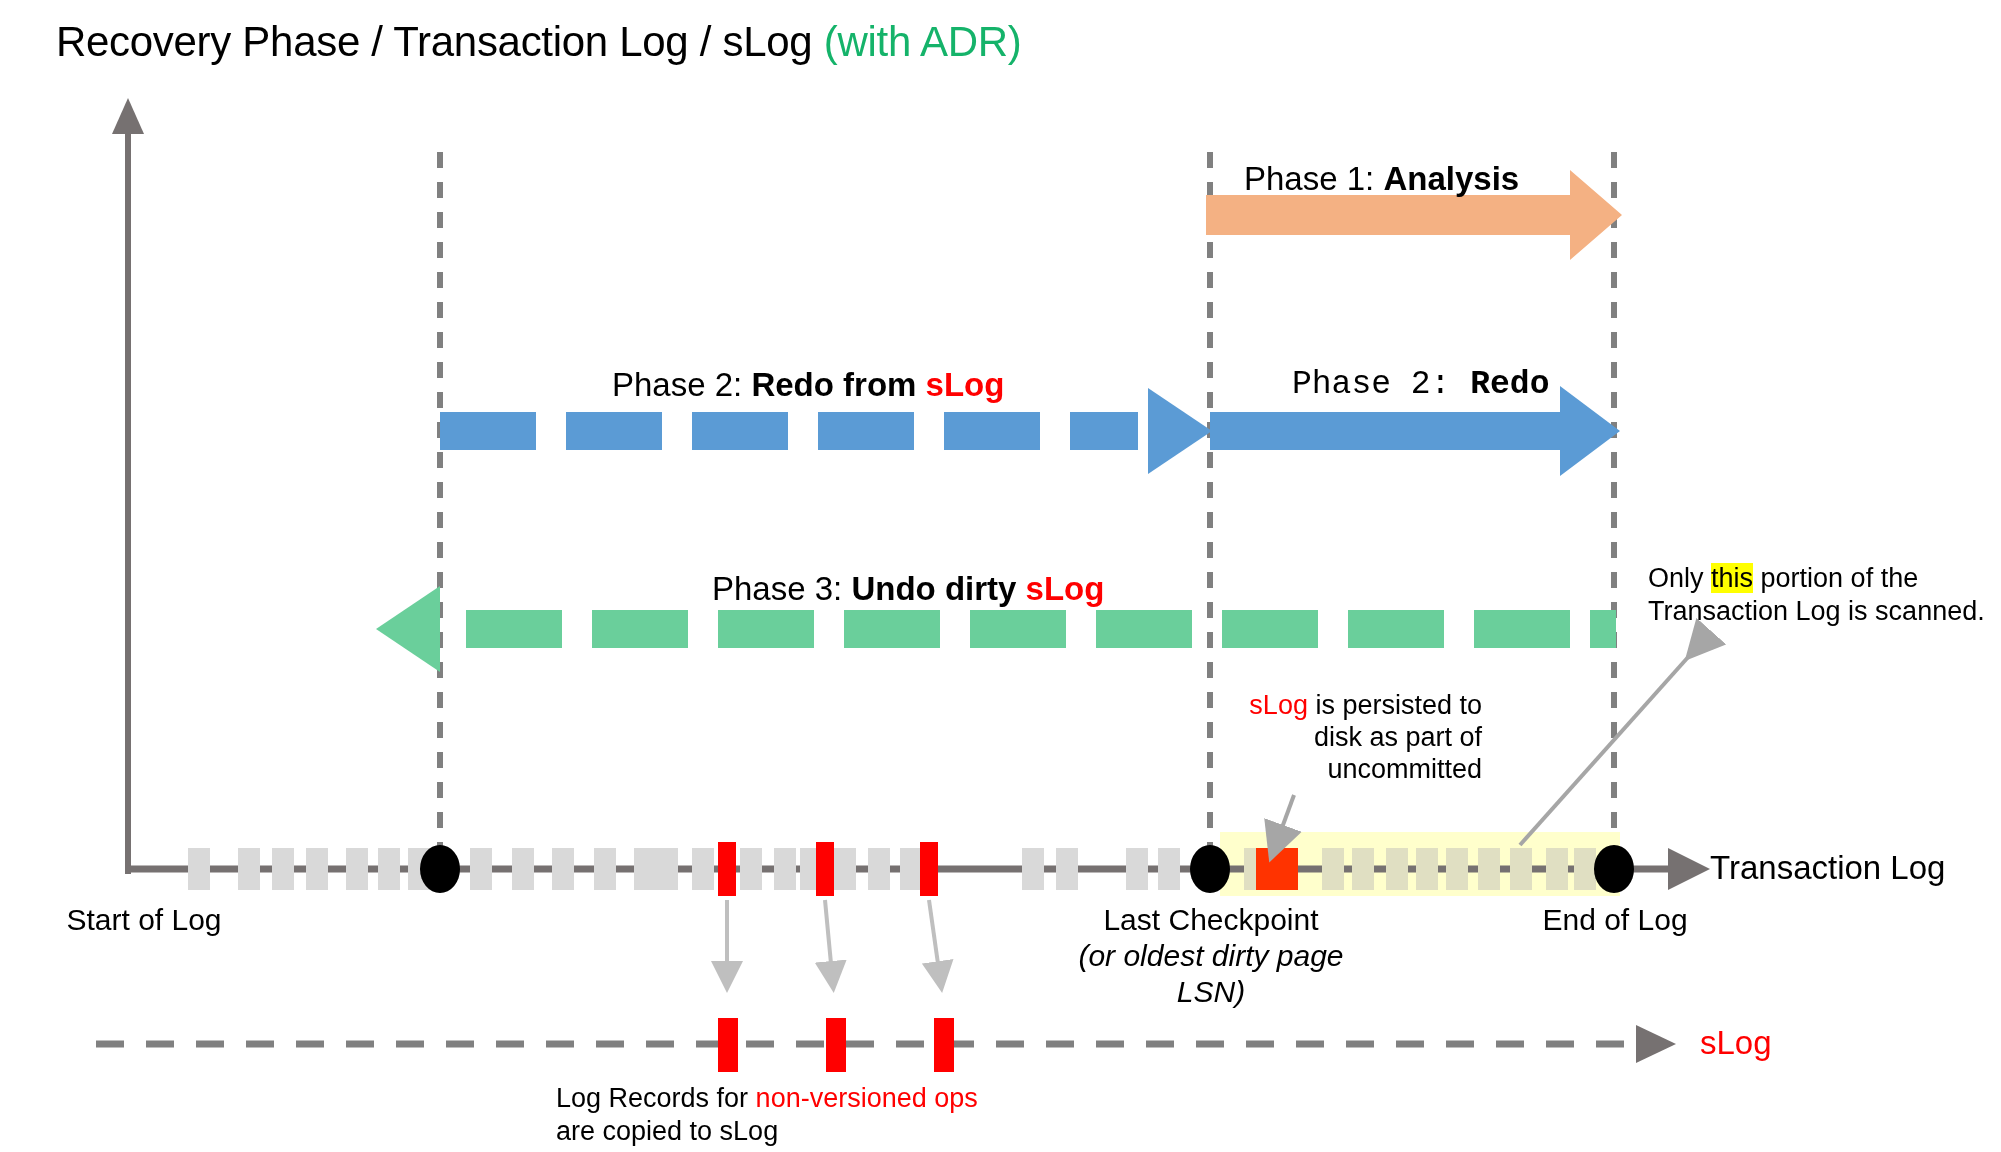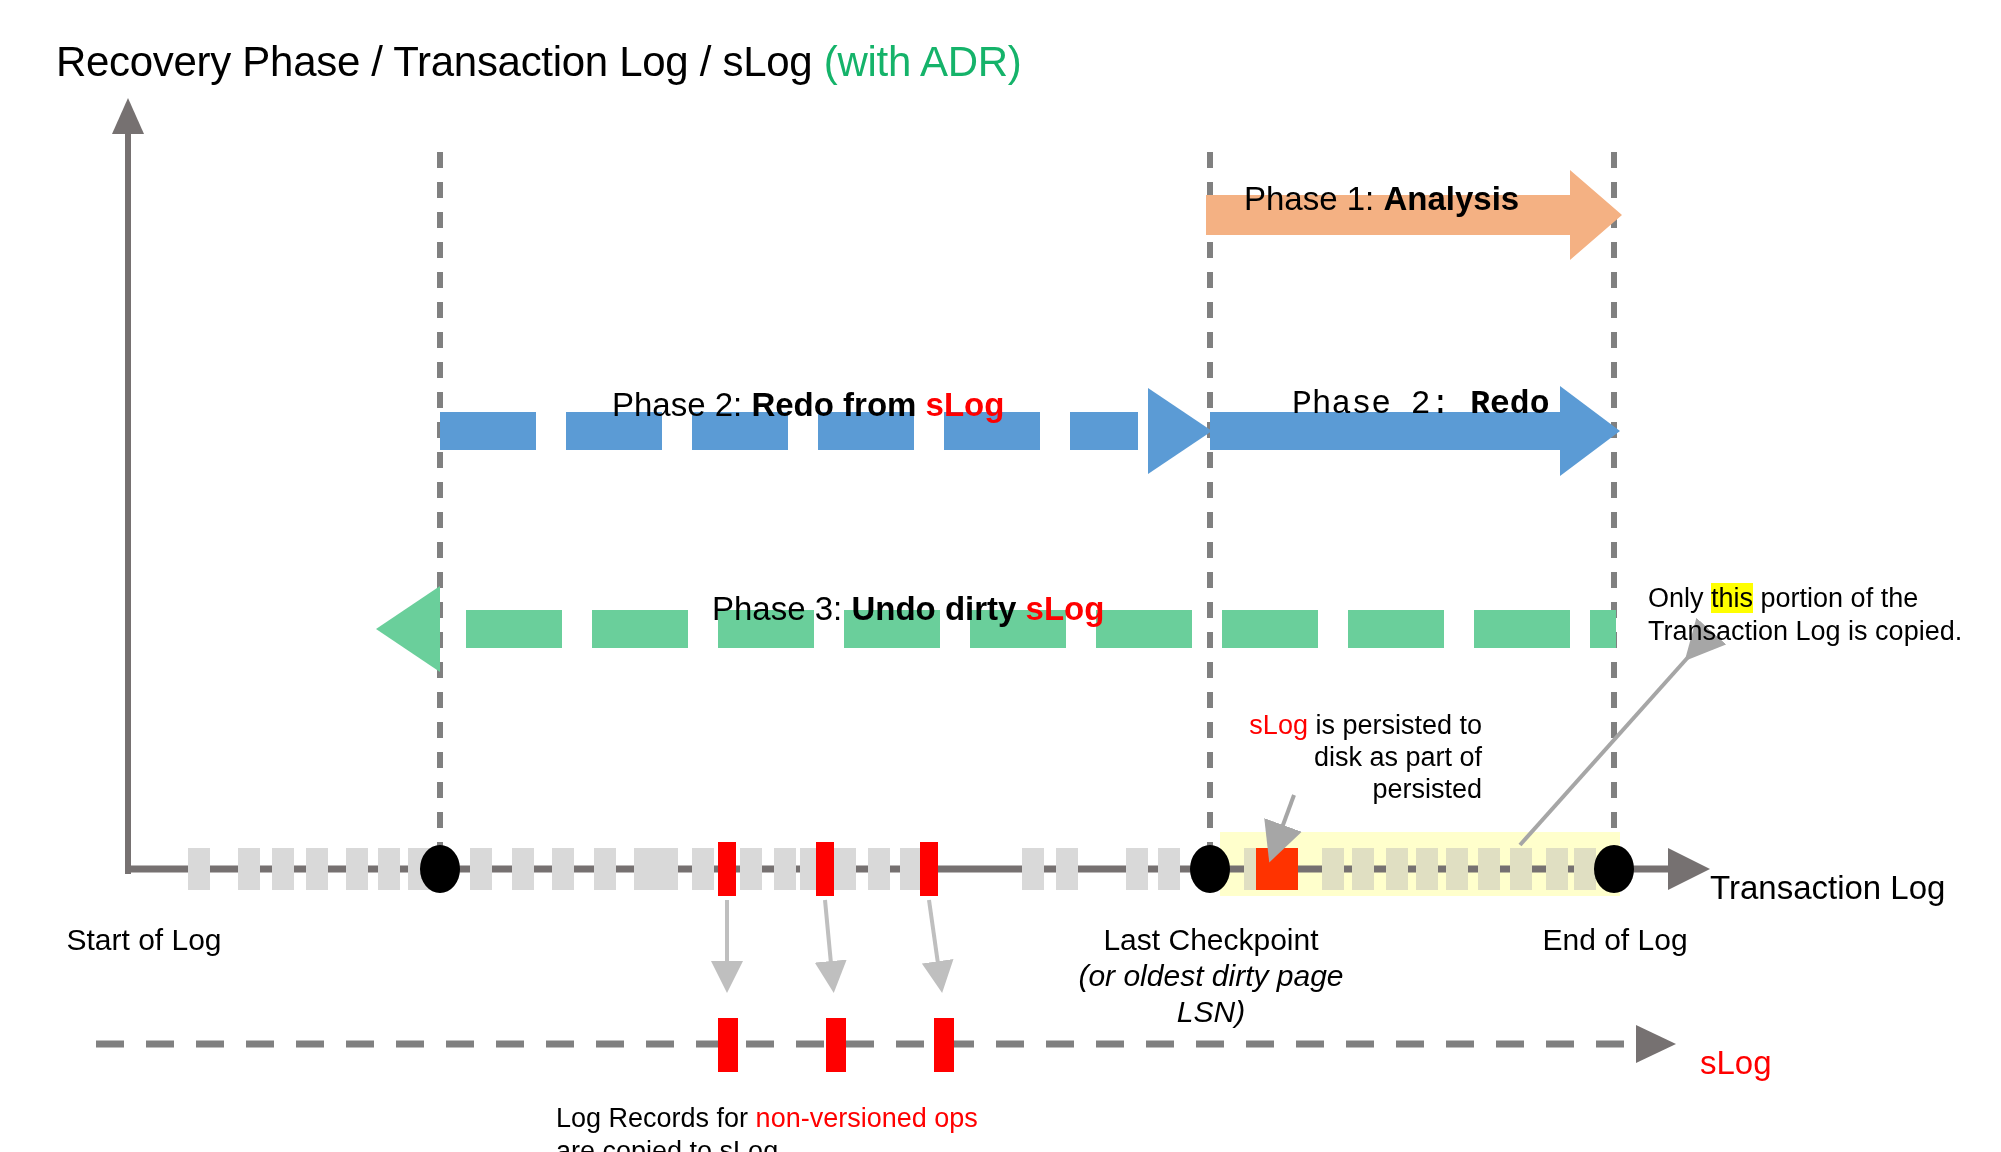--- a/index.html
+++ b/index.html
@@ -1,18 +1,18 @@
 <!DOCTYPE html>
 <html><head>
 <meta charset="utf-8">
 <style>
   html,body{margin:0;padding:0;background:#fff;}
   body{width:2001px;height:1152px;position:relative;overflow:hidden;
        font-family:"Liberation Sans","DejaVu Sans",sans-serif;}
-  .abs{position:absolute;margin-top:20px;}
+  .abs{position:absolute;}
   #title{left:56px;top:18px;font-size:42px;color:#000;white-space:nowrap;letter-spacing:-0.3px;}
   #title .adr{color:#15B36A;}
   svg#canvas{position:absolute;left:0;top:0;width:2001px;height:1152px;}
   .lbl{position:absolute;white-space:nowrap;color:#000;}
   .phaselbl{font-size:33px;}
   .phaselbl b{font-weight:bold;}
   .red{color:#FF0000;}
   .note{font-size:27px;text-align:right;line-height:1.18;}
   .axlbl{font-size:33px;}
   .axlbl.red{color:#FF0000;}
@@ -168,26 +168,26 @@
 
 <div class="lbl phaselbl abs" style="left:612px;top:366px;"><span>Phase 2: </span><b>Redo from </b><b class="red">sLog</b></div>
 
 <div class="lbl phaselbl abs" style="left:1292px;top:366px;font-family:Liberation Mono, monospace;"><span>Phase 2: </span><b>Redo</b></div>
 
 <div class="lbl phaselbl abs" style="left:712px;top:570px;"><span>Phase 3: </span><b>Undo dirty </b><b class="red">sLog</b></div>
 
 <div class="lbl note abs" style="left:1222px;top:690px;width:260px;">
   <span class="red">sLog</span><span> is persisted to</span><br>
   <span>disk as part of</span><br>
-  <span>persisted</span>
+  <span>uncommitted</span>
 </div>
 
 <div class="lbl tinynote abs" style="left:1648px;top:562px;width:340px;">
   <span>Only </span><span class="hl">this</span><span> portion of the</span><br>
-  <span>Transaction Log is copied.</span>
+  <span>Transaction Log is scanned.</span>
 </div>
 
 <div class="lbl axlbl abs" style="left:1710px;top:849px;">Transaction Log</div>
 
 <div class="lbl axlbl red abs" style="left:1700px;top:1024px;">sLog</div>
 
 <div class="lbl markerlbl abs" style="left:34px;top:902px;width:220px;">Start of Log</div>
 
 <div class="lbl markerlbl abs" style="left:280px;top:902px;width:320px;">
   <br>

